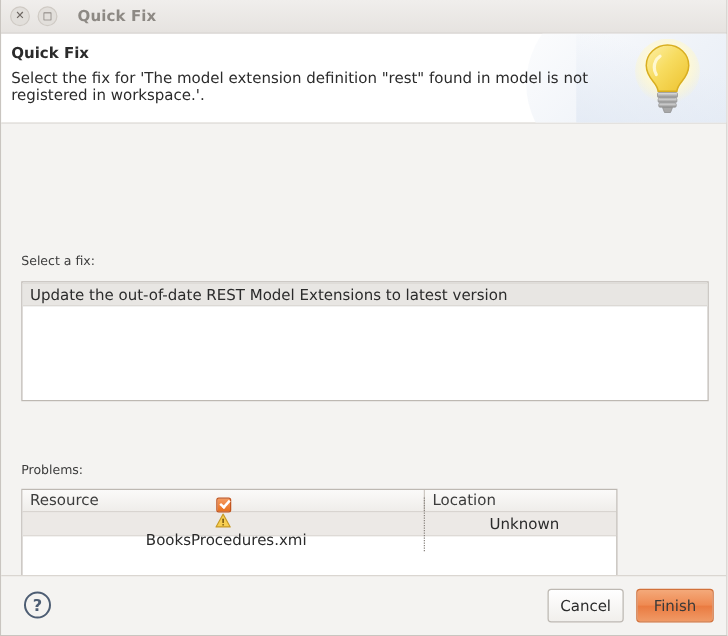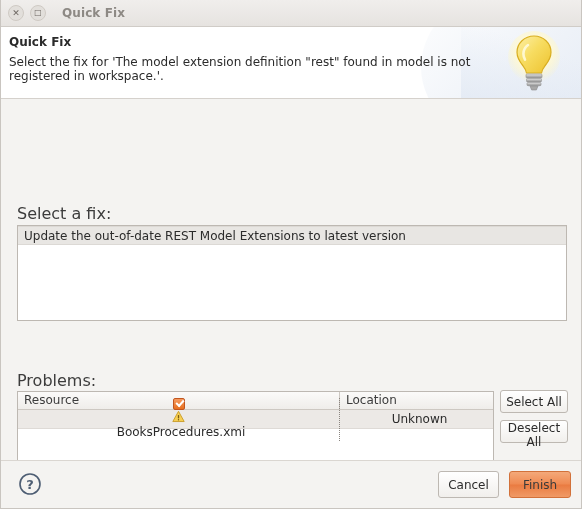--- a/index.html
+++ b/index.html
@@ -117,21 +117,21 @@
 
   
   .content {
     flex: 1;
     position: relative;
     background: #f4f3f1;
     padding: 0 16px;
     box-sizing: border-box;
   }
   .field-label {
-    font-size: 16px;
+    font-size: 10px;
     color: #3c3c3c;
     margin: 0;
     padding: 0;
   }
 
   .label-select-fix { position: absolute; left: 16px; top: 105px; }
 
   .fixlist {
     position: absolute;
     left: 16px;
@@ -359,24 +359,20 @@
             <path d="M8 1.6 15 14.2H1z" fill="#f7cf52" stroke="#c79a26" stroke-width="1.1" stroke-linejoin="round"></path>
             <rect x="7.2" y="6" width="1.6" height="4.4" rx="0.6" fill="#7a5c12"></rect>
             <rect x="7.2" y="11.2" width="1.6" height="1.6" rx="0.6" fill="#7a5c12"></rect>
           </svg>
           <span>BooksProcedures.xmi</span>
         </div>
         <div class="ptd col-location">Unknown</div>
       </div>
     </div>
 
-    <div class="side-buttons">
-      <button class="btn">Select All</button>
-      <button class="btn">Deselect All</button>
-    </div>
 
   </div>
 
   <div class="footer">
     <svg class="help-ico" viewBox="0 0 24 24">
       <circle cx="12" cy="12" r="10" fill="#f4f3f1" stroke="#4d5d73" stroke-width="1.6"></circle>
       <text x="12" y="17" text-anchor="middle" font-family="DejaVu Sans, sans-serif" font-size="13" font-weight="bold" fill="#4d5d73">?</text>
     </svg>
     <div class="footer-buttons">
       <button class="btn btn-cancel">Cancel</button>

